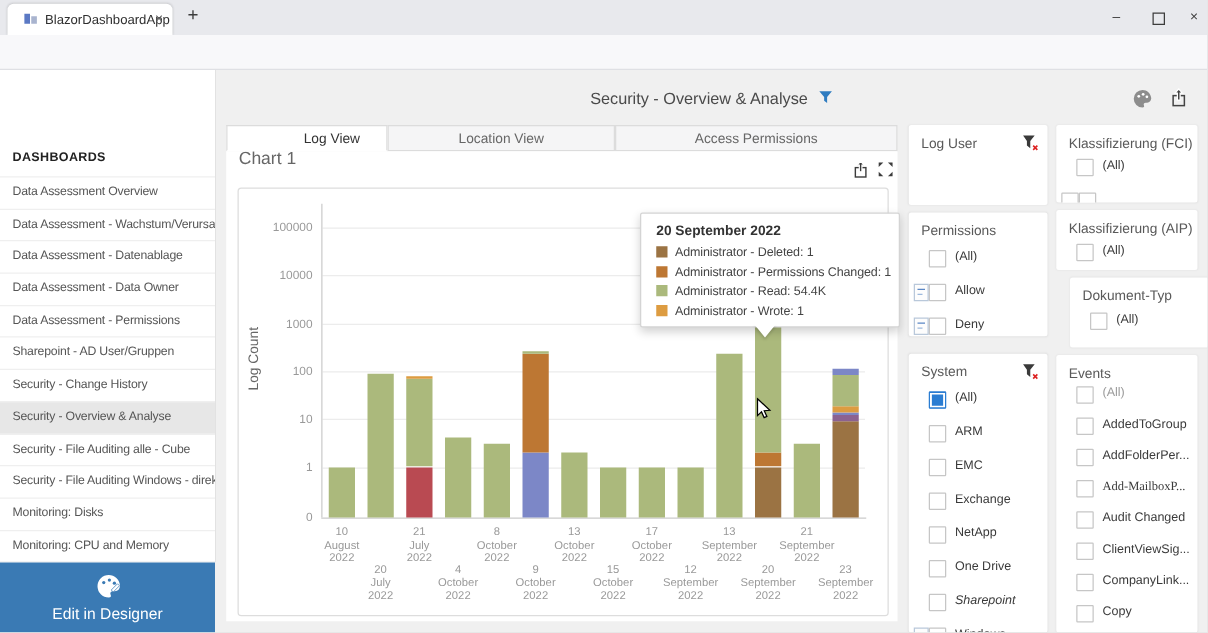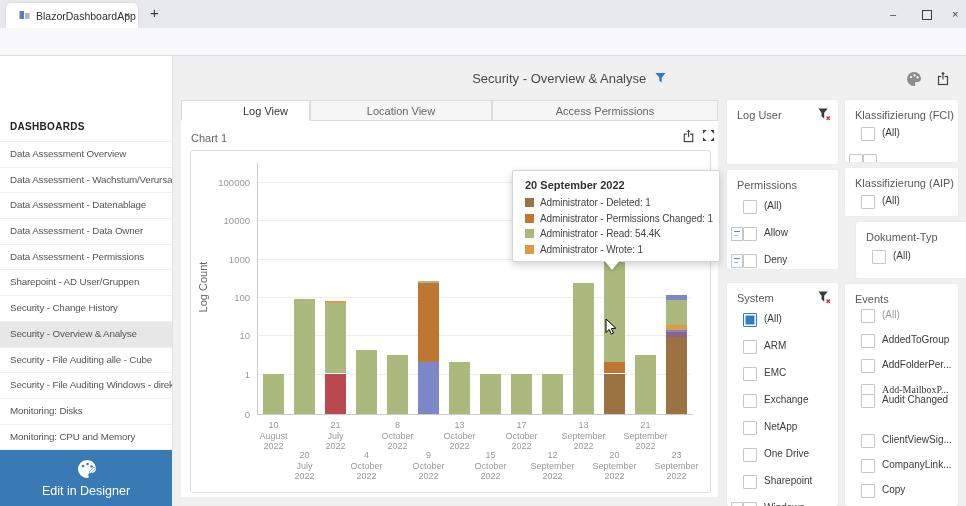--- a/index.html
+++ b/index.html
@@ -33,21 +33,21 @@
   
   #main-bg{left:172px;top:56px;width:794px;height:450px;background:#f0f0f0;}
   #main-title-wrap{left:172px;top:71px;width:794px;text-align:center;font-size:13px;color:#4a4a4a;}
   #main-title-wrap svg{vertical-align:-1px;margin-left:5px;}
   
   .tab{position:absolute;top:100px;height:21px;line-height:21px;text-align:center;font-size:11px;
        color:#666;background:#f5f5f6;border:1px solid #dcdcdc;box-sizing:border-box;}
   .tab.active{background:#fff;border-bottom-color:#fff;color:#333;z-index:2;}
   
   #cardouter{left:181px;top:121px;width:537px;height:376px;background:#fff;}
-  #chart-title{left:191px;top:132px;font-size:11px;color:#666;}
+  #chart-title{left:191px;top:118px;font-size:14px;color:#666;}
   #plotcard{left:190px;top:150px;width:521px;height:343px;background:#fff;border:1px solid #ddd;border-radius:3px;box-sizing:border-box;}
   #ylabel{left:153px;top:281px;width:100px;text-align:center;font-size:11px;color:#666;transform:rotate(-90deg);}
   .gridline{position:absolute;left:258px;width:434px;height:1px;background:#ececec;}
   .ytick{position:absolute;left:208px;width:42px;text-align:right;font-size:9.5px;color:#999;}
   .xlab{position:absolute;width:62px;text-align:center;font-size:9px;line-height:10.5px;color:#999;}
   .barseg{position:absolute;}
   
   #tooltip{left:512px;top:170px;width:206px;height:90px;background:#fff;border:1px solid #d4d4d4;
            border-radius:2px;box-shadow:0 3px 8px rgba(0,0,0,.18);z-index:5;}
   #tooltip-title{left:12px;top:8px;font-size:11px;font-weight:bold;color:#333;}
@@ -308,21 +308,21 @@
           <span class="prow-label" style="left: 37px; top: 6.5px;">Exchange</span>
         </div>
         <div style="left: 0px; top: 131px; width: 111px; height: 27px; position: absolute;">
           <span class="cb" style="left: 16px; top: 6.5px;"></span>
           <span class="prow-label" style="left: 37px; top: 6.5px;">NetApp</span>
         </div>
         <div style="left: 0px; top: 158px; width: 111px; height: 27px; position: absolute;">
           <span class="cb" style="left: 16px; top: 6.5px;"></span>
           <span class="prow-label" style="left: 37px; top: 6.5px;">One Drive</span>
         </div>
-        <div style="left: 0px; top: 185px; width: 116px; height: 27px; position: absolute;">
+        <div style="left: 0px; top: 185px; width: 116px; height: 27px; position: absolute; font-style: italic;">
           <span class="cb" style="left: 16px; top: 6.5px;"></span>
           <span class="prow-label" style="left: 37px; top: 6.5px;">Sharepoint</span>
         </div>
         <div style="left: 0px; top: 212px; width: 111px; height: 27px; position: absolute;">
           <span class="prefix-ic" style="left: 4px; top: 6.5px;"></span>
           <span class="cb" style="left: 16px; top: 6.5px;"></span>
           <span class="prow-label" style="left: 37px; top: 6.5px;">Windows</span>
         </div>
       </div>
       <div class="panel" style="left: 845px; top: 100px; width: 113px; height: 62px; position: absolute;">
@@ -359,21 +359,21 @@
           <span class="prow-label" style="left: 37px; top: 5.5px;">AddedToGroup</span>
         </div>
         <div style="left: 0px; top: 69px; width: 113px; height: 25px; position: absolute;">
           <span class="cb" style="left: 16px; top: 5.5px;"></span>
           <span class="prow-label" style="left: 37px; top: 5.5px;">AddFolderPer...</span>
         </div>
         <div style="left: 0px; top: 94px; width: 124px; height: 25px; position: absolute; font-family: Liberation Serif, serif;">
           <span class="cb" style="left: 16px; top: 5.5px;"></span>
           <span class="prow-label" style="left: 37px; top: 5.5px;">Add-MailboxP...</span>
         </div>
-        <div style="left: 0px; top: 104px; width: 91px; height: 25px; position: absolute;">
+        <div style="left: 0px; top: 119px; width: 91px; height: 25px; position: absolute;">
           <span class="cb" style="left: 16px; top: 5.5px;"></span>
           <span class="prow-label" style="left: 37px; top: 5.5px;">Audit Changed</span>
         </div>
         <div style="left: 0px; top: 144px; width: 113px; height: 25px; position: absolute;">
           <span class="cb" style="left: 16px; top: 5.5px;"></span>
           <span class="prow-label" style="left: 37px; top: 5.5px;">ClientViewSig...</span>
         </div>
         <div style="left: 0px; top: 169px; width: 113px; height: 25px; position: absolute;">
           <span class="cb" style="left: 16px; top: 5.5px;"></span>
           <span class="prow-label" style="left: 37px; top: 5.5px;">CompanyLink...</span>

